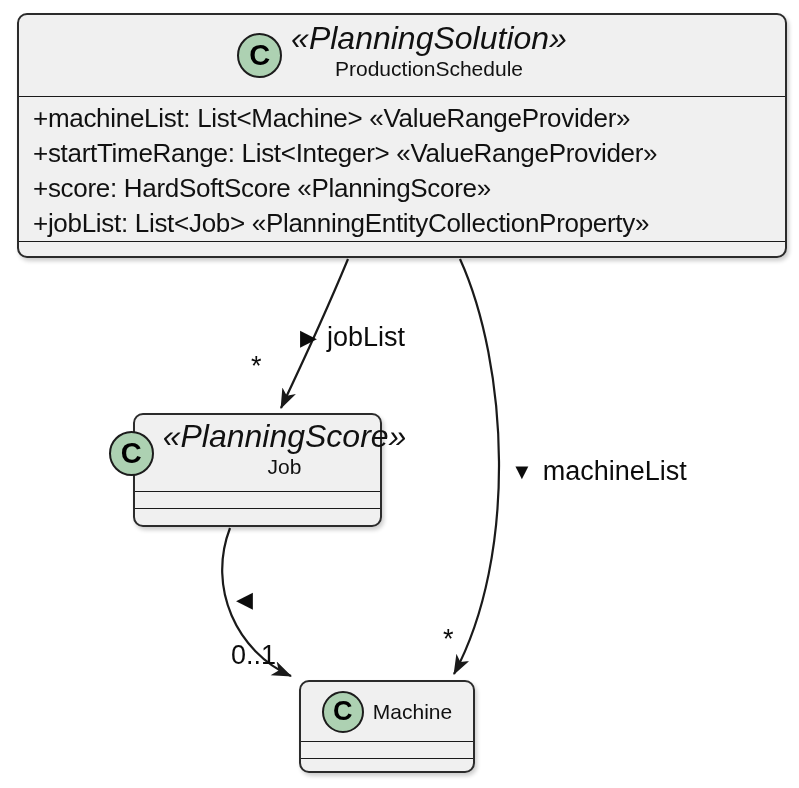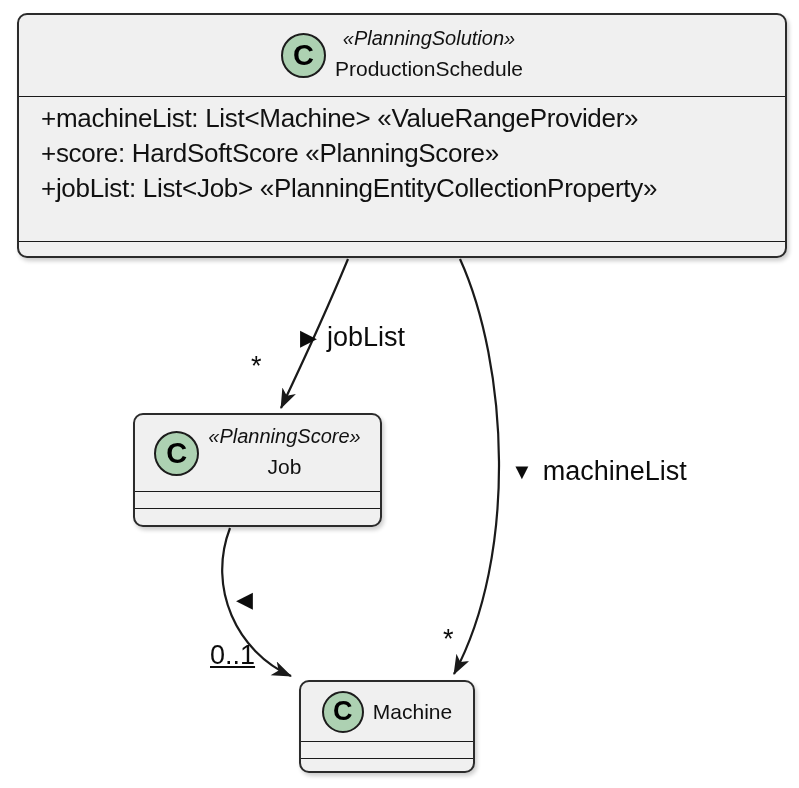--- a/index.html
+++ b/index.html
@@ -31,26 +31,26 @@
   .badge {
     width:45px; height:45px; border-radius:50%;
     background:#add1b2; border:2.5px solid #1c1c1c;
     display:flex; align-items:center; justify-content:center;
     font-weight:bold; font-size:29px; color:#000; box-sizing:border-box;
     flex:0 0 auto;
   }
   #cls-machine .badge { width:42px; height:42px; font-size:27px; }
 
   .tcol { display:flex; flex-direction:column; align-items:center; }
-  .stereotype { font-style:italic; font-size:20px; line-height:27px; white-space:nowrap;text-align:center; }
+  .stereotype { font-style:italic; font-size:32px; line-height:27px; white-space:nowrap;text-align:center; }
   .cname { font-size:21px; line-height:34px; white-space:nowrap; }
 
   .attrs {
     border-top:1.5px solid #1a1a1a; flex:1 1 auto;
-    padding:4px 0 0 22px; box-sizing:border-box; overflow:hidden;
+    padding:4px 0 0 14px; box-sizing:border-box; overflow:hidden;
   }
   .attr { font-size:26px; line-height:35px; white-space:nowrap; letter-spacing:-0.3px; }
   .methods {
     border-top:1.5px solid #1a1a1a; box-sizing:border-box;
   }
   #cls-production-schedule .methods { height:15px; }
   #cls-job .attrs    { min-height:17px; }
   #cls-job .methods  { height:17px; }
   #cls-machine .attrs   { min-height:17px; }
   #cls-machine .methods { height:13px; }
@@ -60,21 +60,21 @@
     display:flex; align-items:center; gap:10px;
   }
   .edge-label .dir { font-size:22px; line-height:1; }
   #label-joblist         { left:300px; top:322px; }
   #label-machinelist     { left:511px; top:456px; }
   #label-assignedmachine { left:236px; top:589px; }
 
   .mult { position:absolute; font-size:27px; color:#0c0c0c; white-space:nowrap; }
   #mult-job          { left:251px; top:351px; }
   #mult-machine-star { left:443px; top:624px; }
-  #mult-machine-01   { left:210px; top:640px;text-decoration:underline; }
+  #mult-machine-01   { left:231px; top:640px; }
 </style>
 </head>
 <body>
 
 <div class="canvas">
 
   <svg class="edges" viewBox="0 0 799 788" xmlns="http://www.w3.org/2000/svg">
     <defs>
       <marker id="vee" markerUnits="userSpaceOnUse" markerWidth="24" markerHeight="18" refX="19" refY="7.5" orient="auto">
         <path d="M0,0 L20,7.5 L0,15 L5.5,7.5 Z" fill="#1a1a1a"></path>
@@ -90,20 +90,21 @@
       <span class="badge">
         <span>C</span>
       </span>
       <div class="tcol">
         <div class="stereotype">«PlanningSolution»</div>
         <div class="cname">ProductionSchedule</div>
       </div>
     </div>
     <div class="attrs">
       <div class="attr">+machineList: List&lt;Machine&gt; «ValueRangeProvider»</div>
+      <div class="attr">+startTimeRange: List&lt;Integer&gt; «ValueRangeProvider»</div>
       <div class="attr">+score: HardSoftScore «PlanningScore»</div>
       <div class="attr">+jobList: List&lt;Job&gt; «PlanningEntityCollectionProperty»</div>
     </div>
     <div class="methods"></div>
   </div>
 
   <div class="uml-class" id="cls-job">
     <div class="title">
       <span class="badge">
         <span>C</span>

